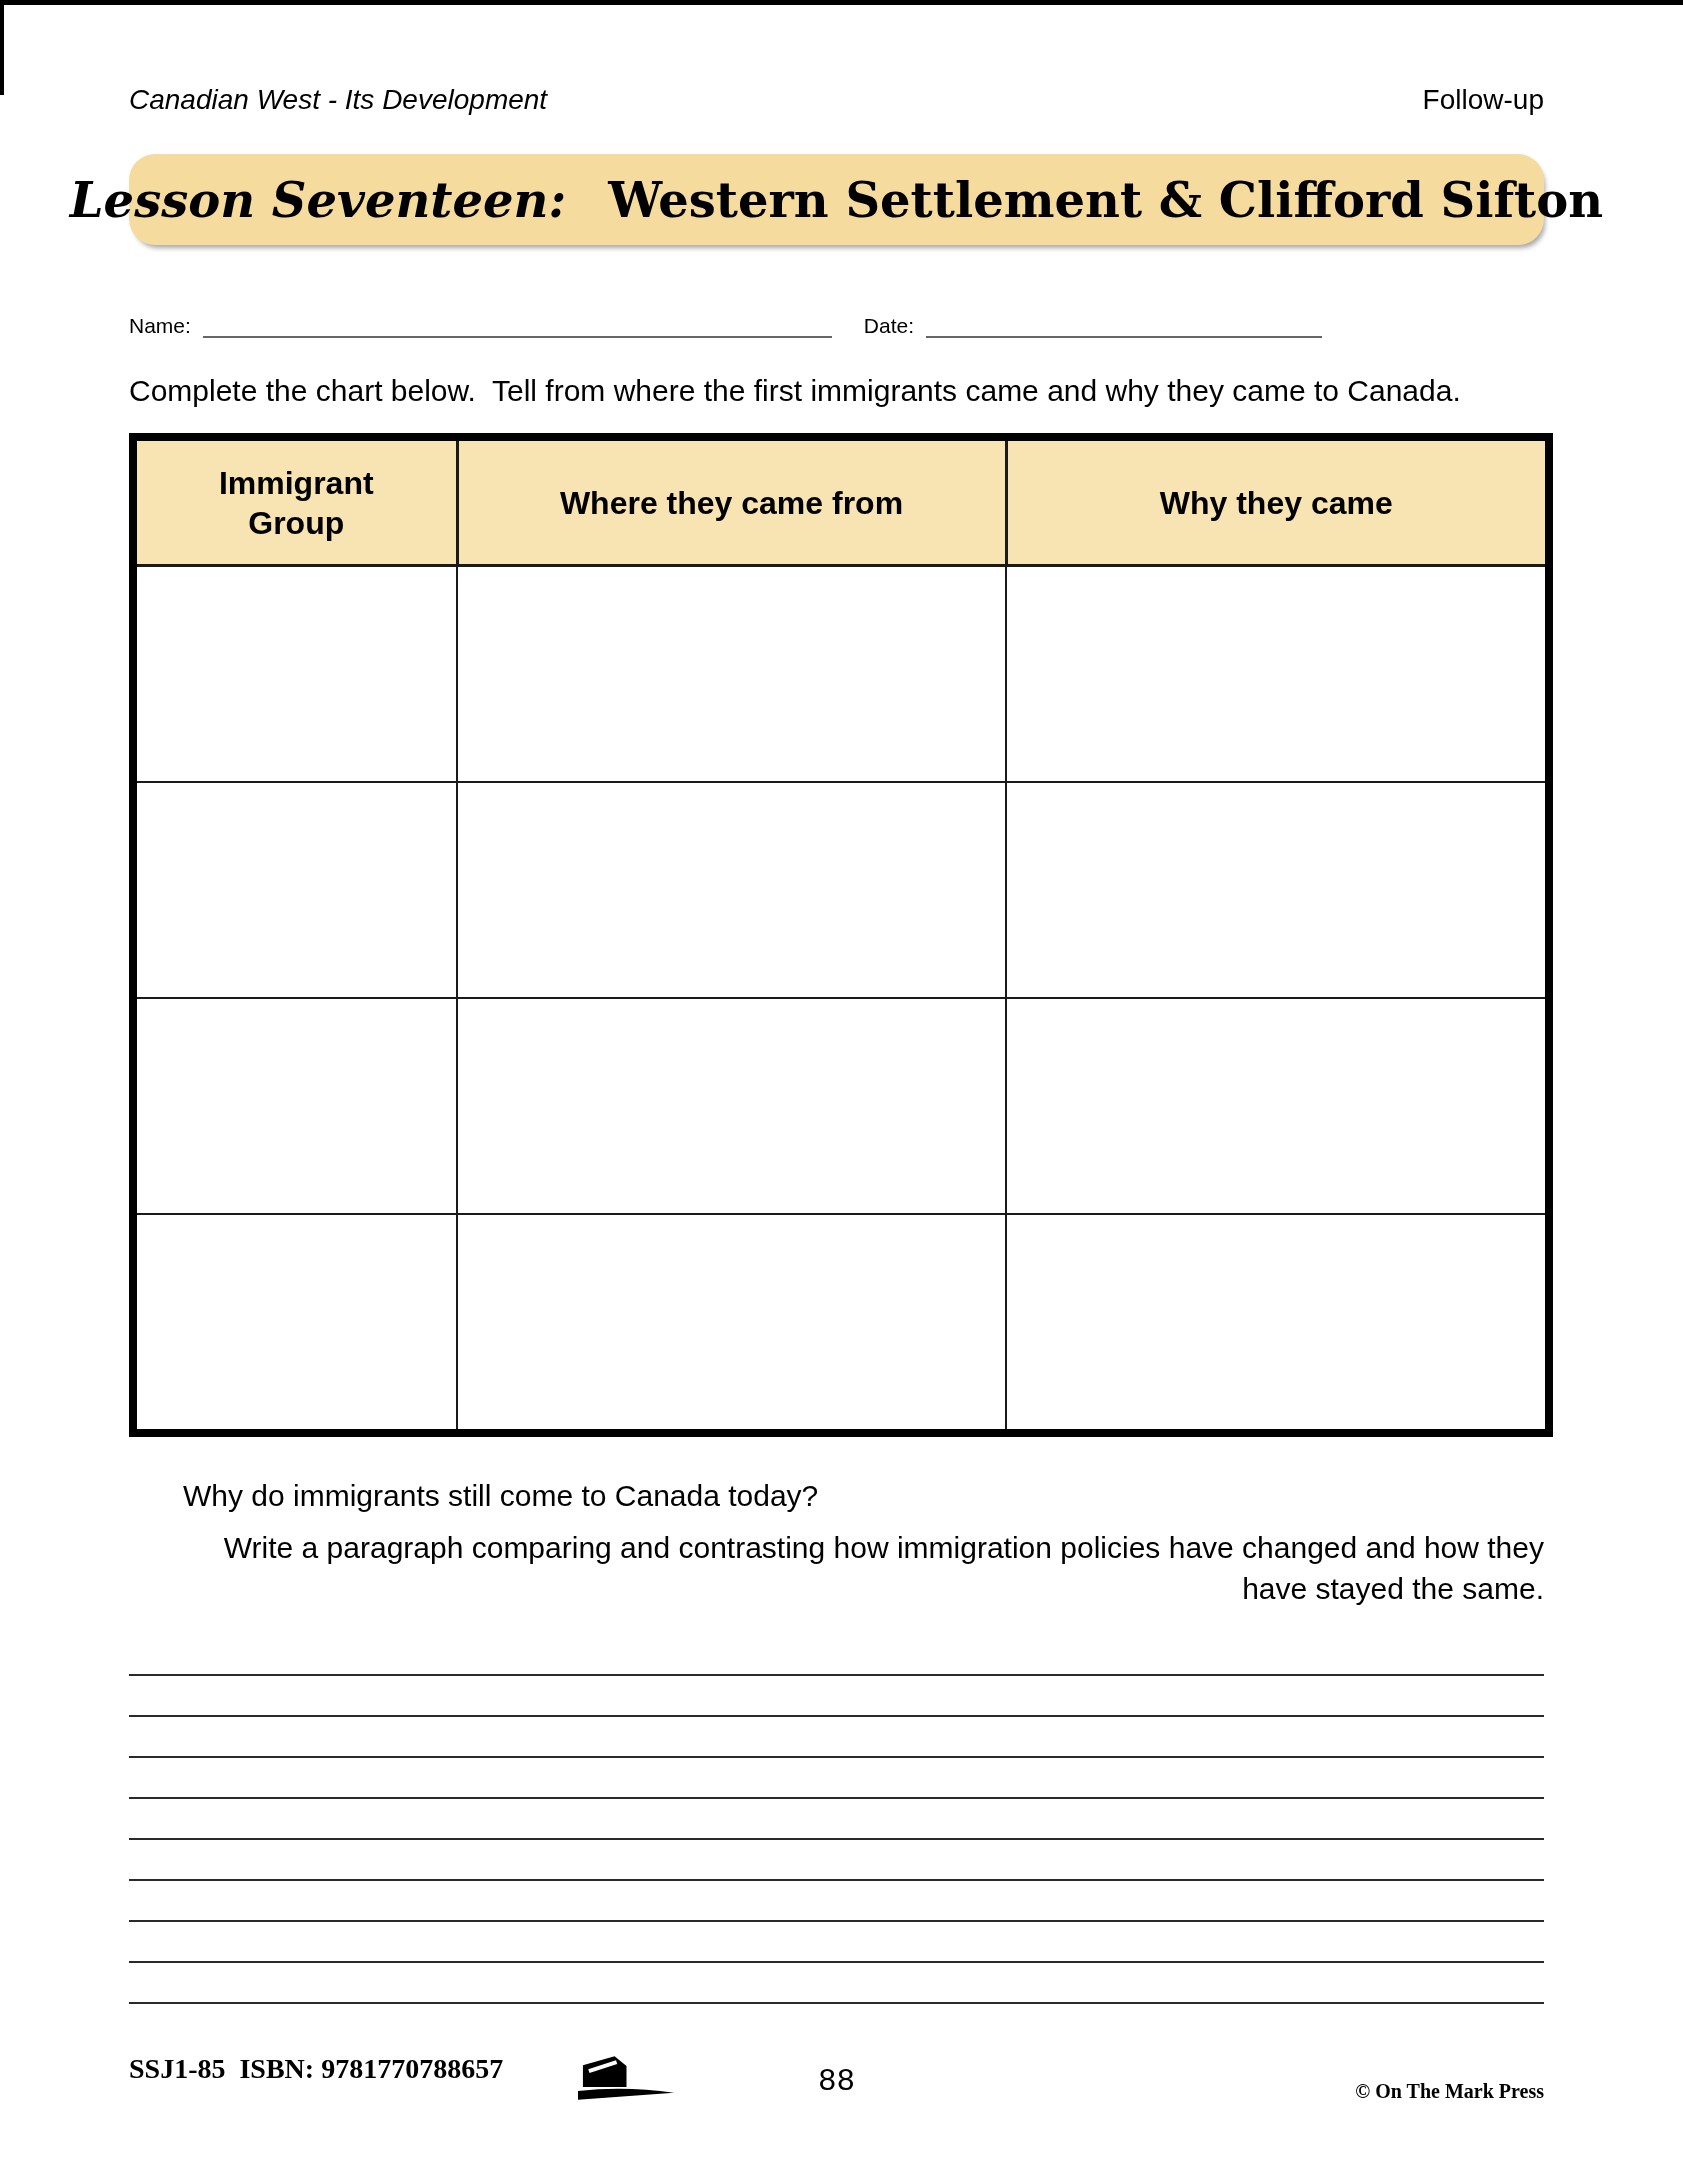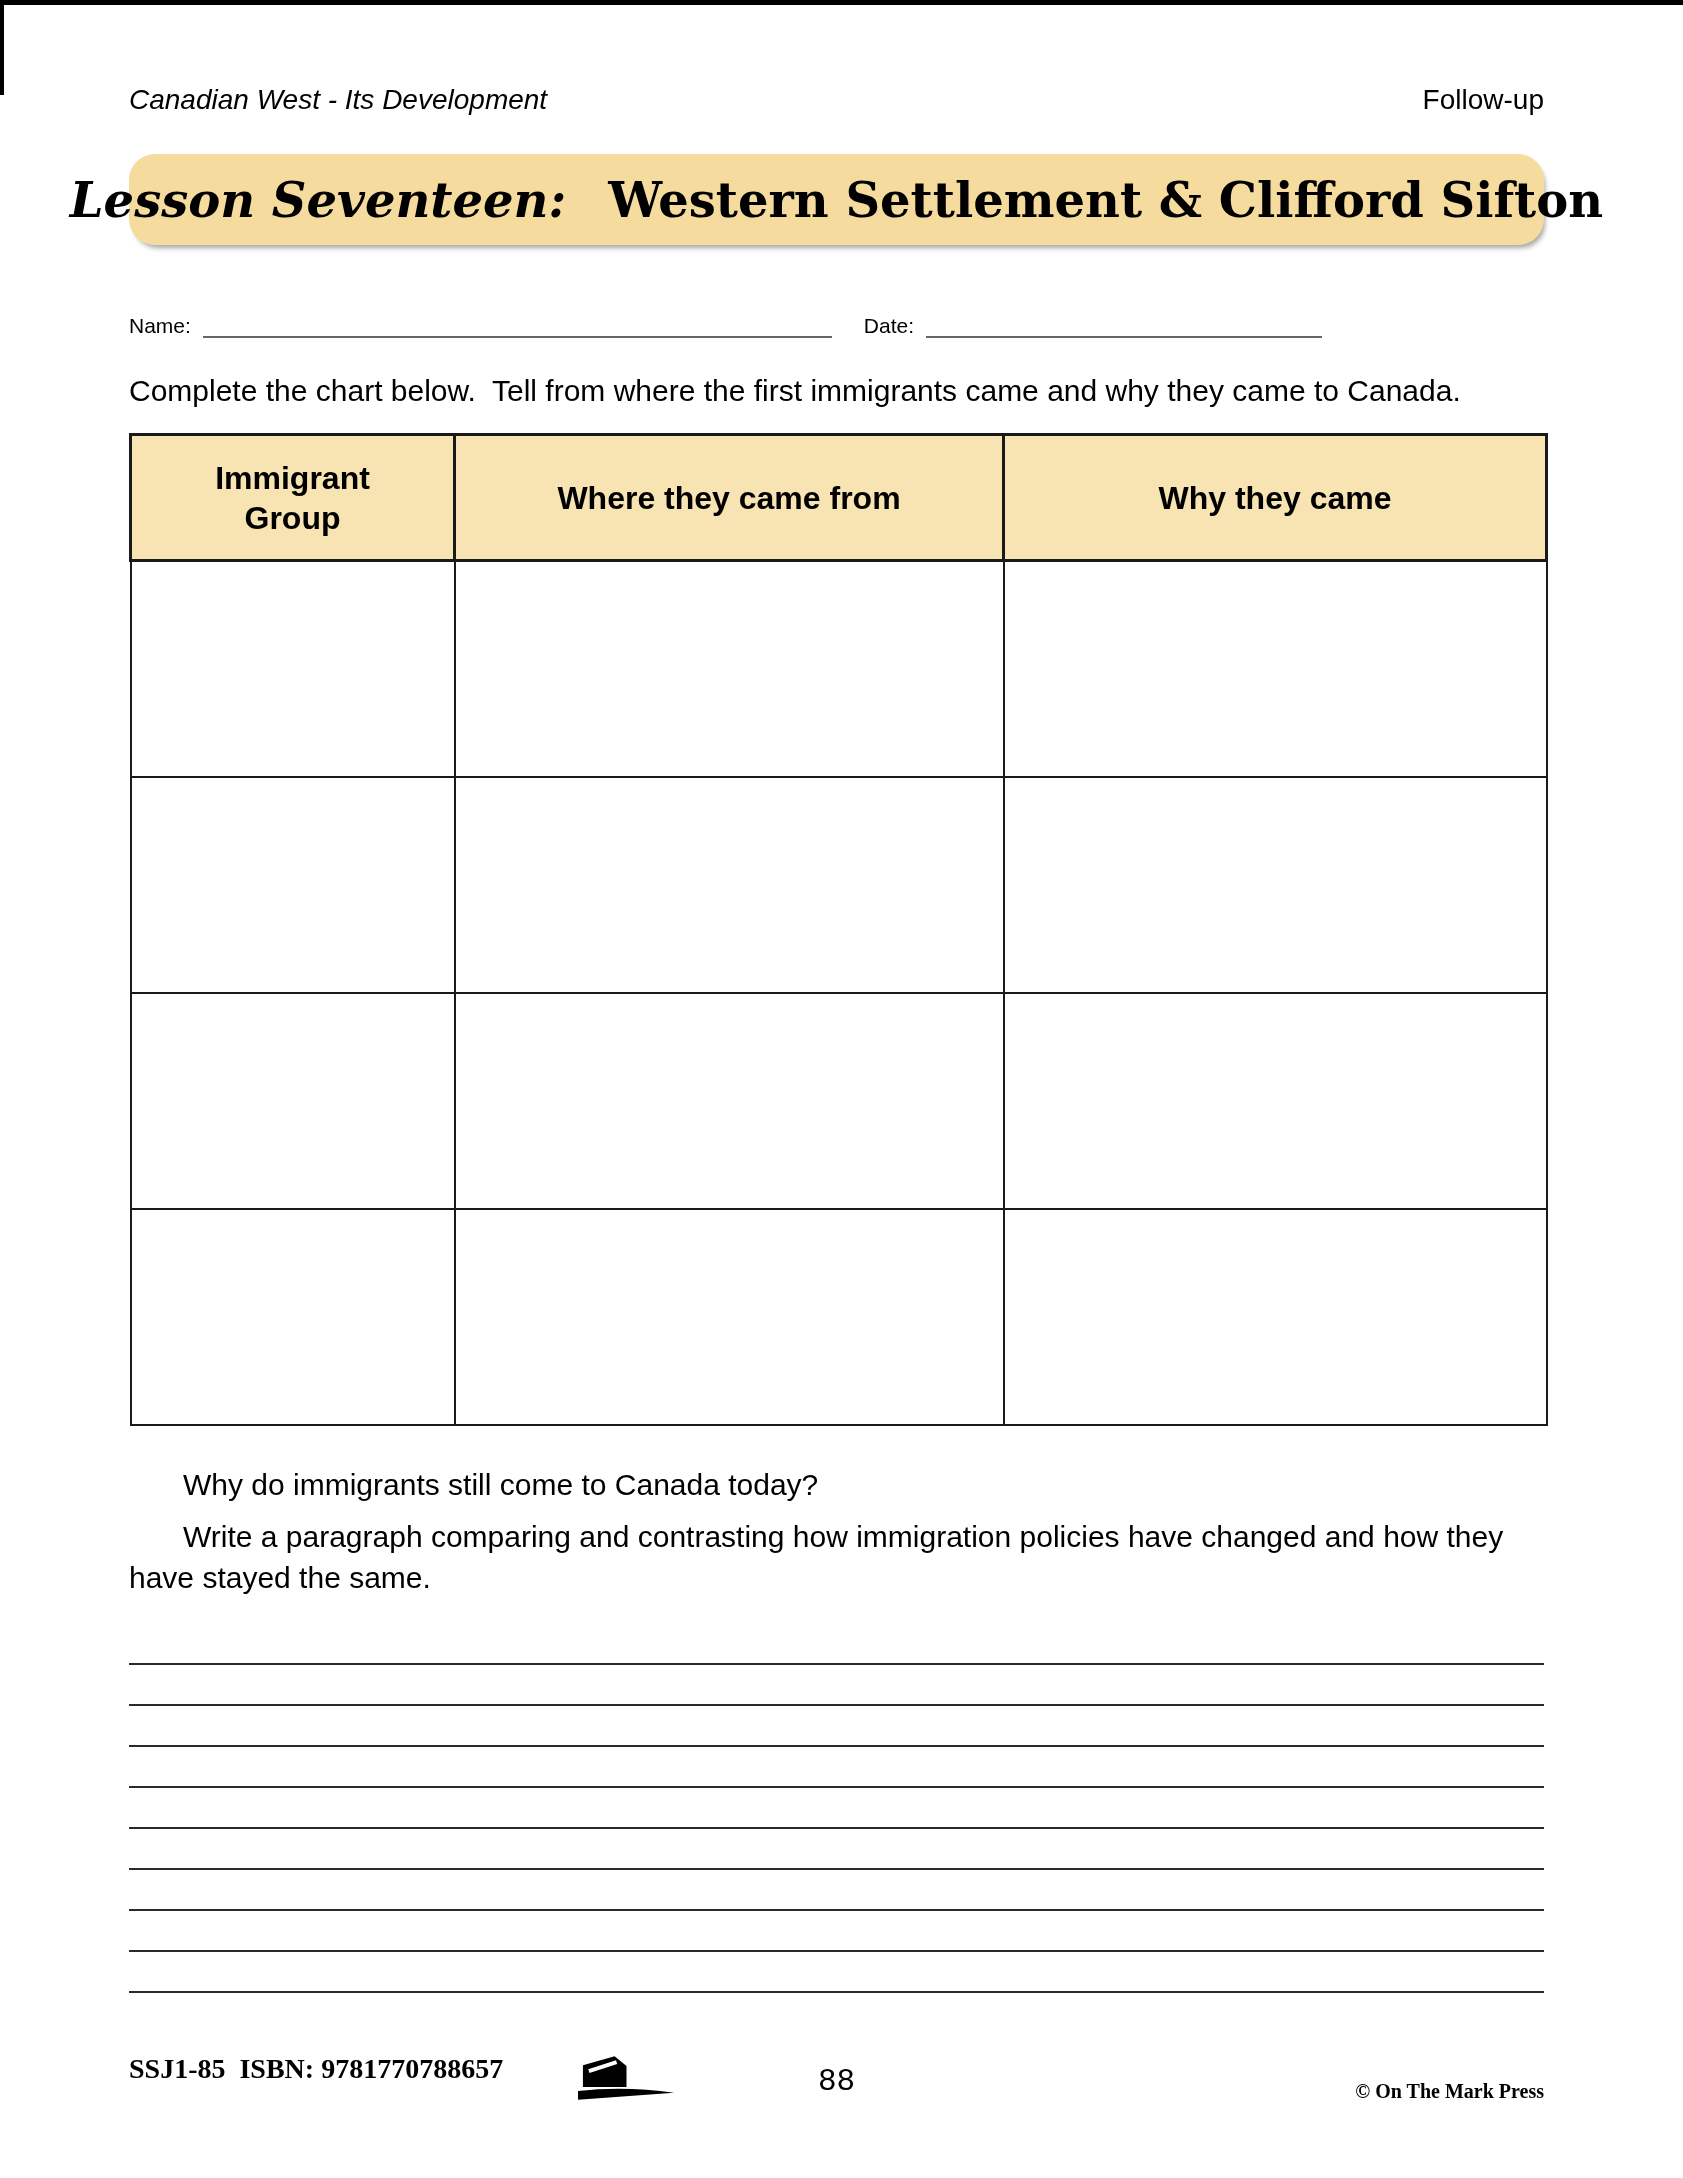--- a/index.html
+++ b/index.html
@@ -60,21 +60,21 @@
     font-size:30px;
     line-height:1.37;
     white-space:pre-wrap;
   }
 
   .chart{
     border-collapse:collapse;
     table-layout:fixed;
     width:1416px;
     margin-top:22px;
-    border:2px solid #000000;
+    border:8px solid #000000;
   }
   .chart th{
     background:var(--header-bg);
     border:3px solid #1a1a1a;
     font-size:32px;
     font-weight:bold;
     line-height:1.25;
     height:123px;
     text-align:center;
     vertical-align:middle;
@@ -89,20 +89,21 @@
   .q1{
     margin:42px 0 0 0;
     font-size:30px;
     text-indent:54px;
   }
   .q2{
     margin:14px 0 0 0;
     font-size:30px;
     line-height:1.37;
     text-indent:54px;
+    text-align:right;
   }
 
   .writing-lines{margin-top:26px;}
   .writing-line{height:39px;border-bottom:2px solid #2a2a2a;}
 
   .footer{
     position:absolute;
     left:129px;
     right:139px;
     bottom:75px;

